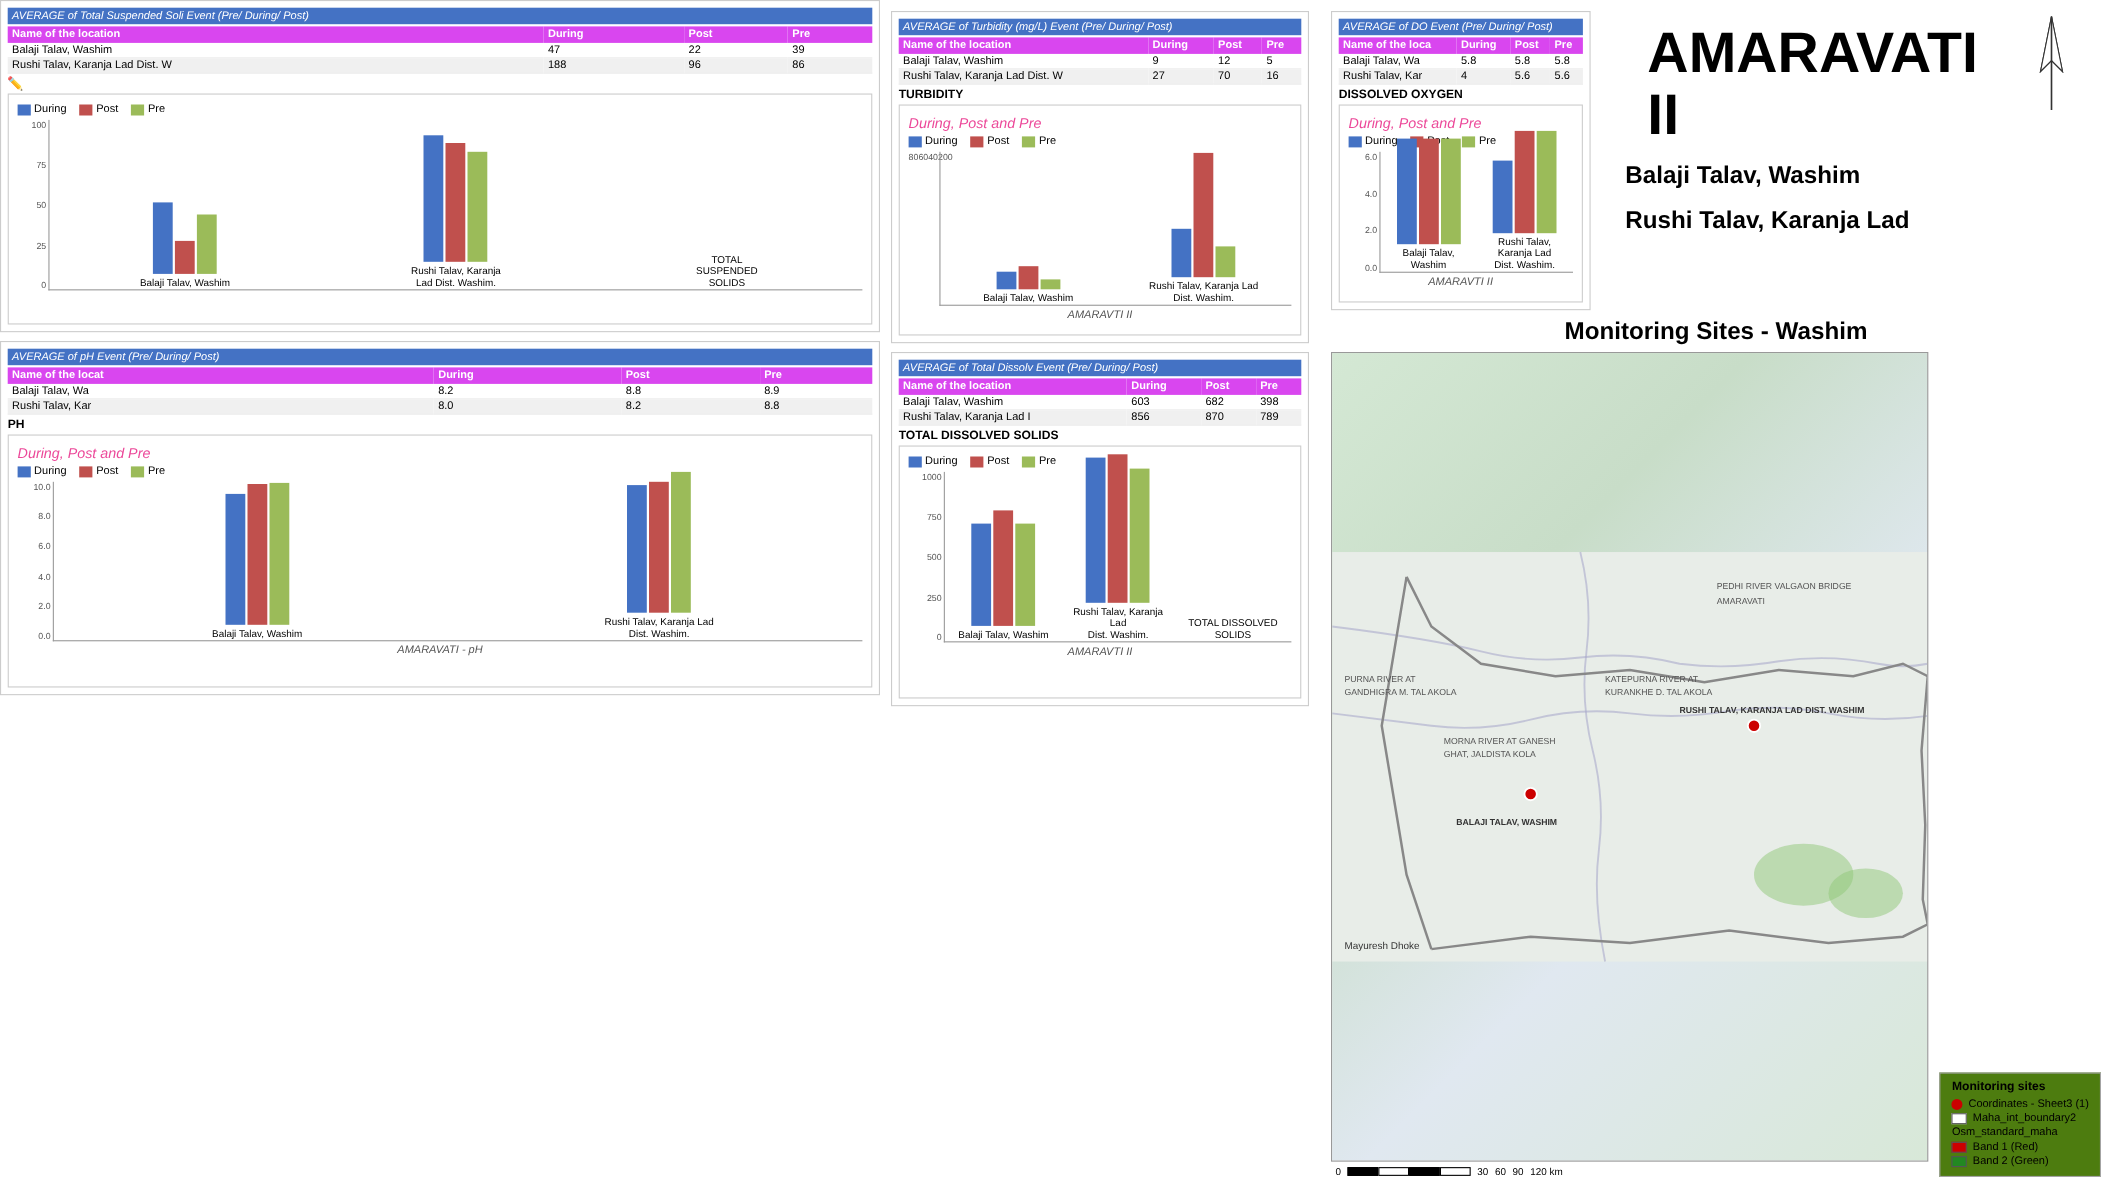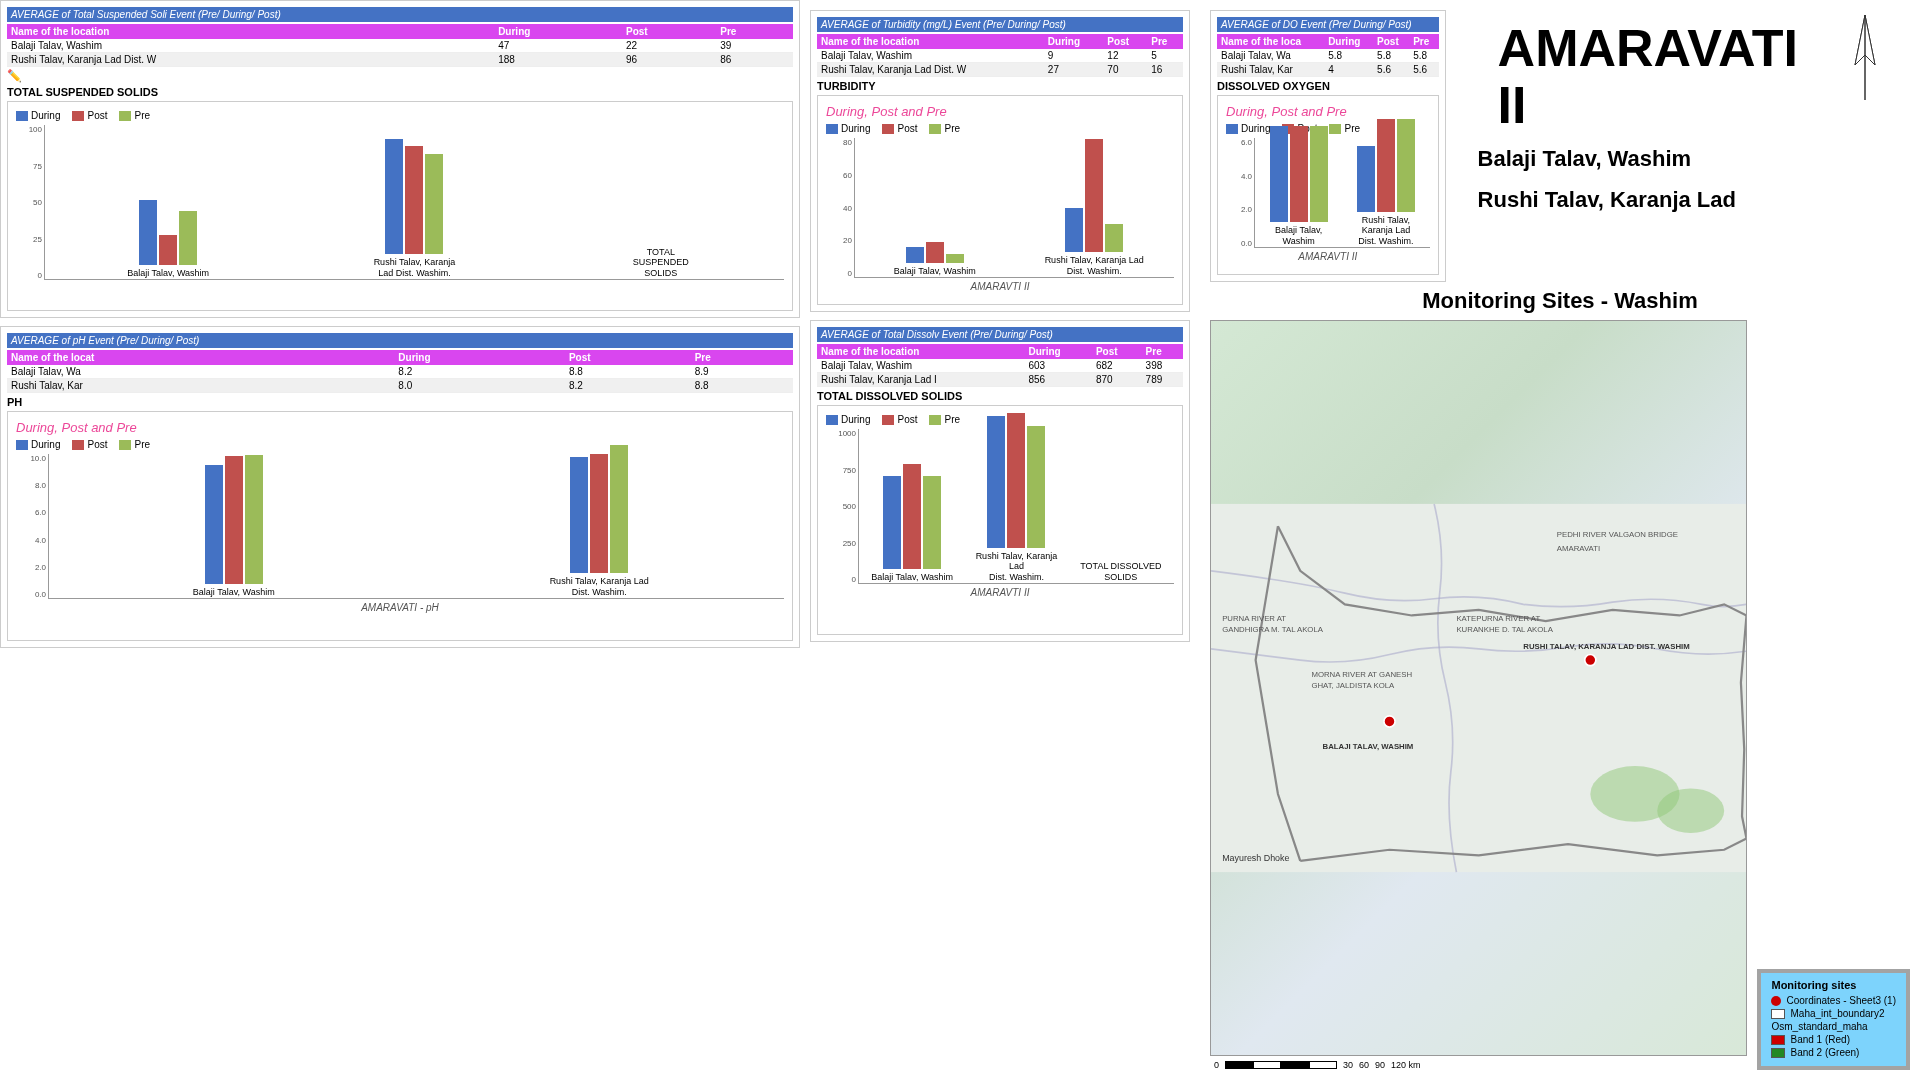--- a/index.html
+++ b/index.html
@@ -160,23 +160,23 @@
       position: relative;
       overflow: hidden;
     }
     .map-placeholder {
       width: 100%;
       height: 100%;
       background: linear-gradient(135deg, #d4e8d4 0%, #c8ddc8 30%, #e0e8f0 60%, #d8e8d8 100%);
       position: relative;
     }
     .legend-box-section {
-      border: 4px solid #a3a3a3;
+      border: 1px solid #a3a3a3;
       padding: 6px 10px;
-      background: #7dd3fc;
+      background: #4d7c0f;
       font-size: 10px;
       margin-top: 6px;
       align-self: flex-end;
     }
     .legend-box-section .legend-title {
       font-weight: bold;
       font-size: 11px;
       margin-bottom: 4px;
     }
     .legend-box-row {
@@ -225,21 +225,20 @@
             <td>Rushi Talav, Karanja Lad Dist. W</td>
             <td>188</td>
             <td>96</td>
             <td>86</td>
           </tr>
         </tbody>
       </table>
       <div style="display:flex;align-items:center;gap:4px;margin:2px 0;">
         <span class="edit-icon">✏️</span>
       </div>
-      <div class="section-label">TOTAL SUSPENDED SOLIDS</div>
 
       <div class="bar-chart-container" style="height:210px;">
         <div class="legend">
           <div class="legend-item">
             <div class="legend-box" style="background:#4472c4;"></div>
             <span>During</span>
           </div>
           <div class="legend-item">
             <div class="legend-box" style="background:#c0504d;"></div>
             <span>Post</span>
@@ -402,21 +401,21 @@
           <div class="legend-item">
             <div class="legend-box" style="background:#c0504d;"></div>
             <span>Post</span>
           </div>
           <div class="legend-item">
             <div class="legend-box" style="background:#9bbb59;"></div>
             <span>Pre</span>
           </div>
         </div>
         <div style="display:flex;height:140px;">
-          <div style="width:28px;display:flex;flex-direction:column;justify-content:space-between;font-size:8px;text-align:right;padding-right:2px;color:#555;">
+          <div style="width:28px;display:flex;flex-direction:row;justify-content:space-between;font-size:8px;text-align:right;padding-right:2px;color:#555;">
             <span>80</span>
               <span>60</span>
               <span>40</span>
               <span>20</span>
               <span>0</span>
           </div>
           <div style="flex:1;display:flex;align-items:flex-end;border-left:1px solid #999;border-bottom:1px solid #999;padding:0 8px;gap:16px;">
             <div class="bar-group-wrapper">
               <div class="bar-group">
                 <div class="bar" style="height:16px;background:#4472c4;"></div>

